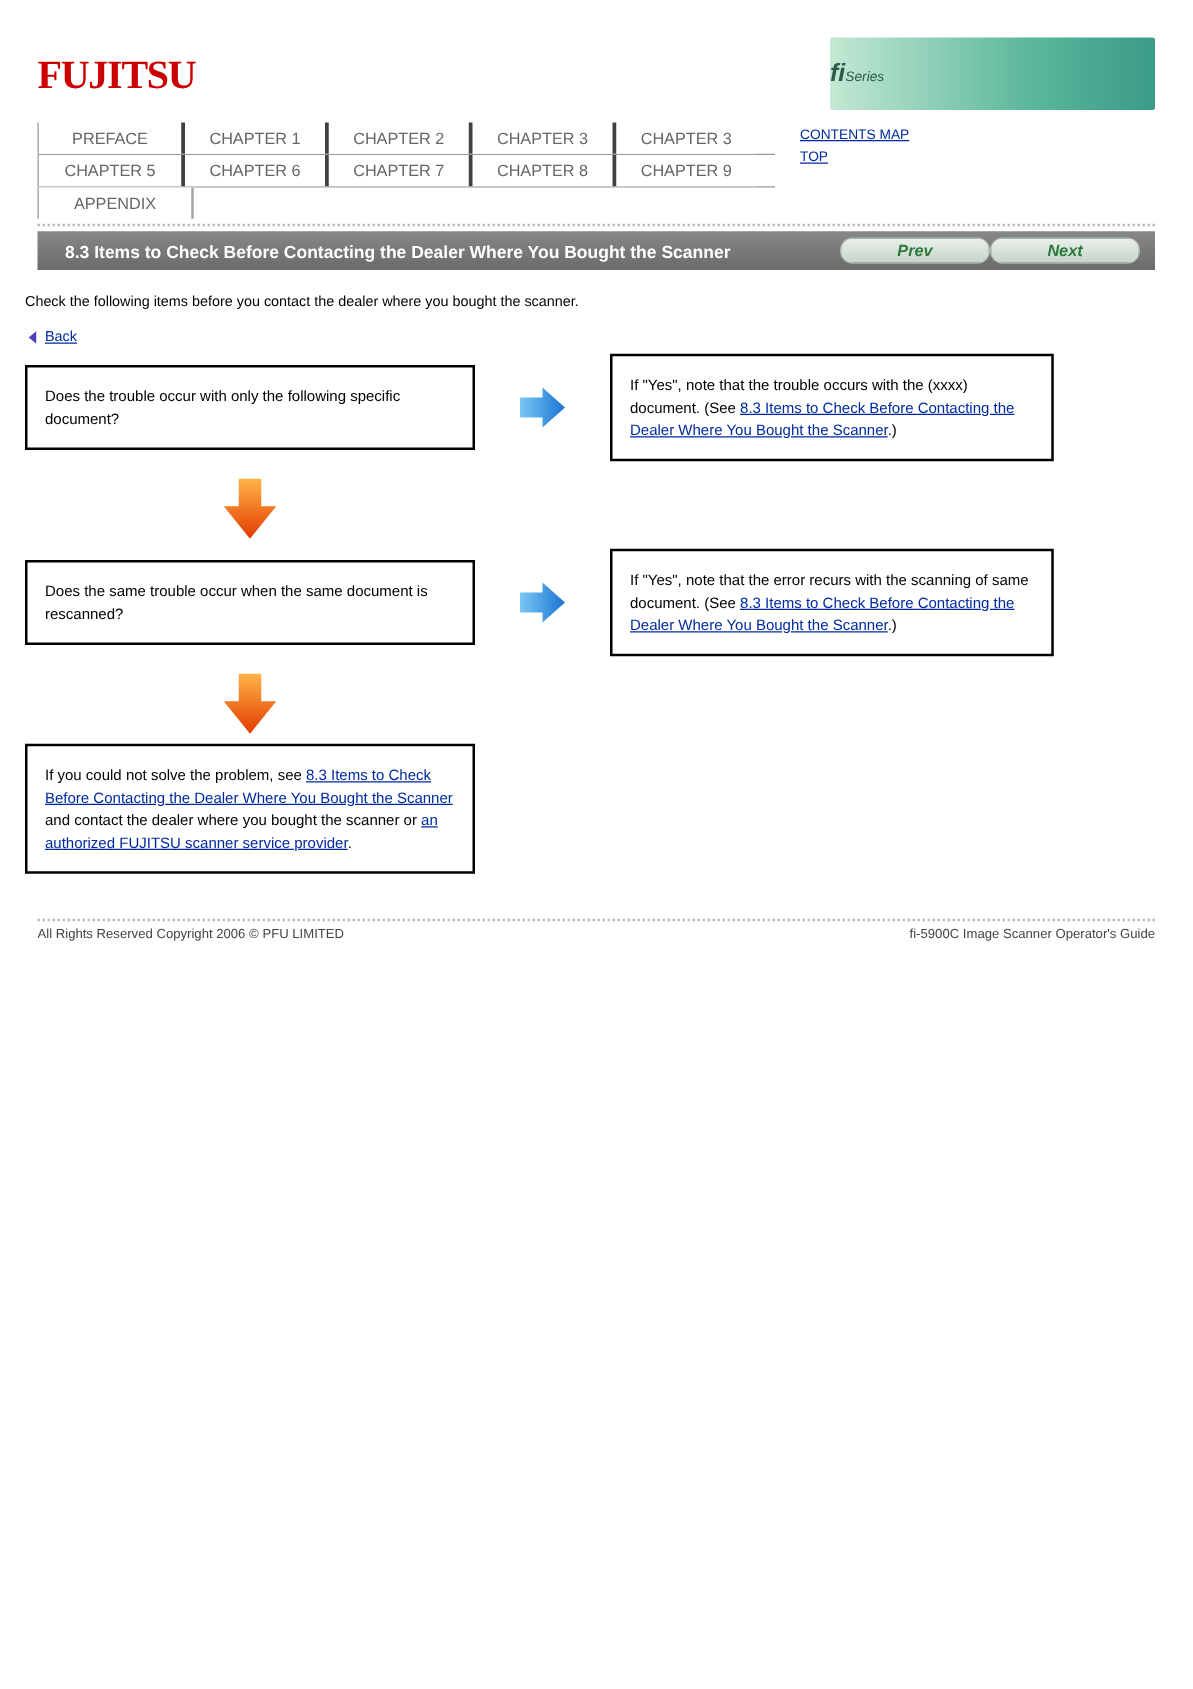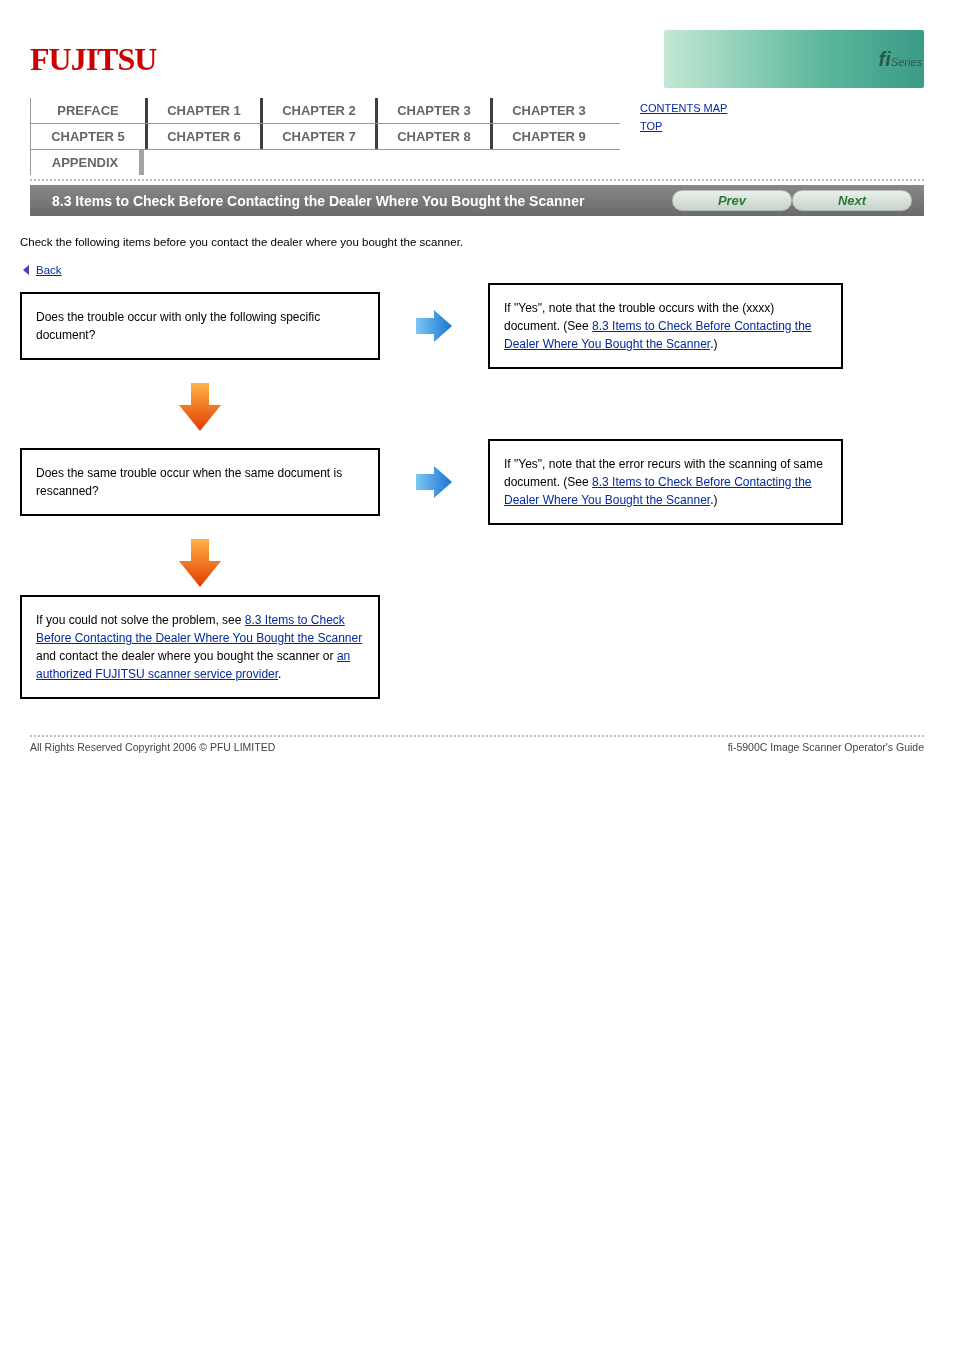--- a/index.html
+++ b/index.html
@@ -23,58 +23,57 @@
     color: #cc0000;
     letter-spacing: -1px;
   }
   .fi-banner {
     width: 260px;
     height: 58px;
     background: linear-gradient(90deg, #c4e8d4 0%, #5db89d 60%, #3a9b87 100%);
     position: relative;
     display: flex;
     align-items: center;
-    justify-content: flex-end;
+    justify-content: flex-start;
     padding-right: 2px;
     border-radius: 2px;
   }
   .fi-banner .fi-text {
     font-style: italic;
     color: #2a5a4a;
   }
   .fi-banner .fi-text .big { font-size: 20px; font-weight: bold; }
   .fi-banner .fi-text .small { font-size: 11px; }
   .nav-container {
     display: flex;
     align-items: flex-start;
     padding: 0 30px;
   }
   .nav-tabs-wrap {
     flex: 0 0 590px;
-    font-weight: bold;
   }
   .nav-row {
     display: flex;
     border-bottom: 1px solid #999;
   }
   .nav-row:last-child { border-bottom: none; }
   .nav-tab {
     font-family: 'Trebuchet MS', Arial, sans-serif;
     font-size: 13px;
     color: #666;
     padding: 5px 0;
     width: 115px;
     text-align: center;
     border-left: 3px solid #404040;
     cursor: pointer;
     background: #fff;
   }
   .nav-tab:first-child { border-left: 1px solid #999; }
   .nav-tab:last-child { border-right: none; }
-  .nav-tab.appendix { border-right: 5px solid #a3a3a3; width: 114px; display:inline-block;}
+  .nav-tab.appendix { border-right: 2px solid #a3a3a3; width: 125px; display:inline-block;}
   .side-links {
     flex: 1;
     font-size: 11px;
     padding-left: 20px;
     padding-top: 4px;
   }
   .side-links a {
     color: #002a9e;
     text-decoration: underline;
     display: block;

